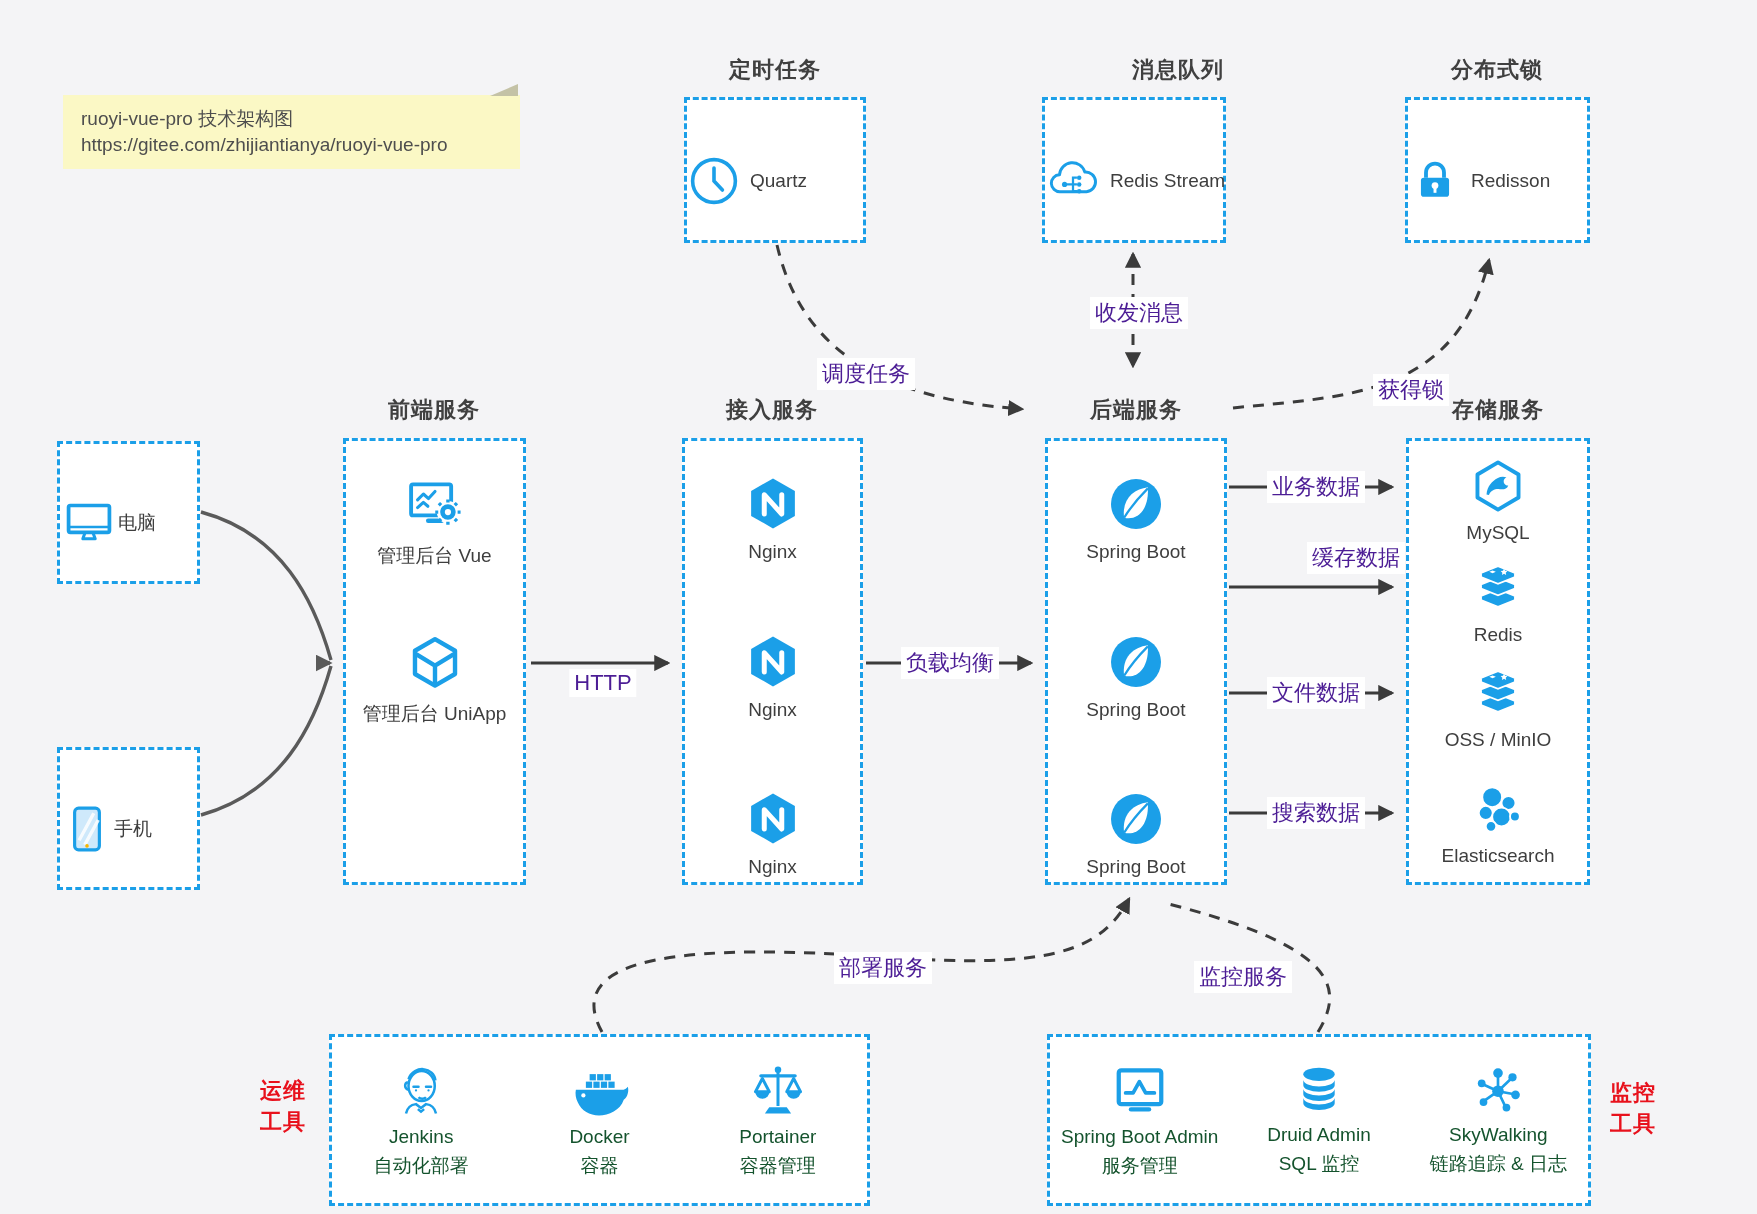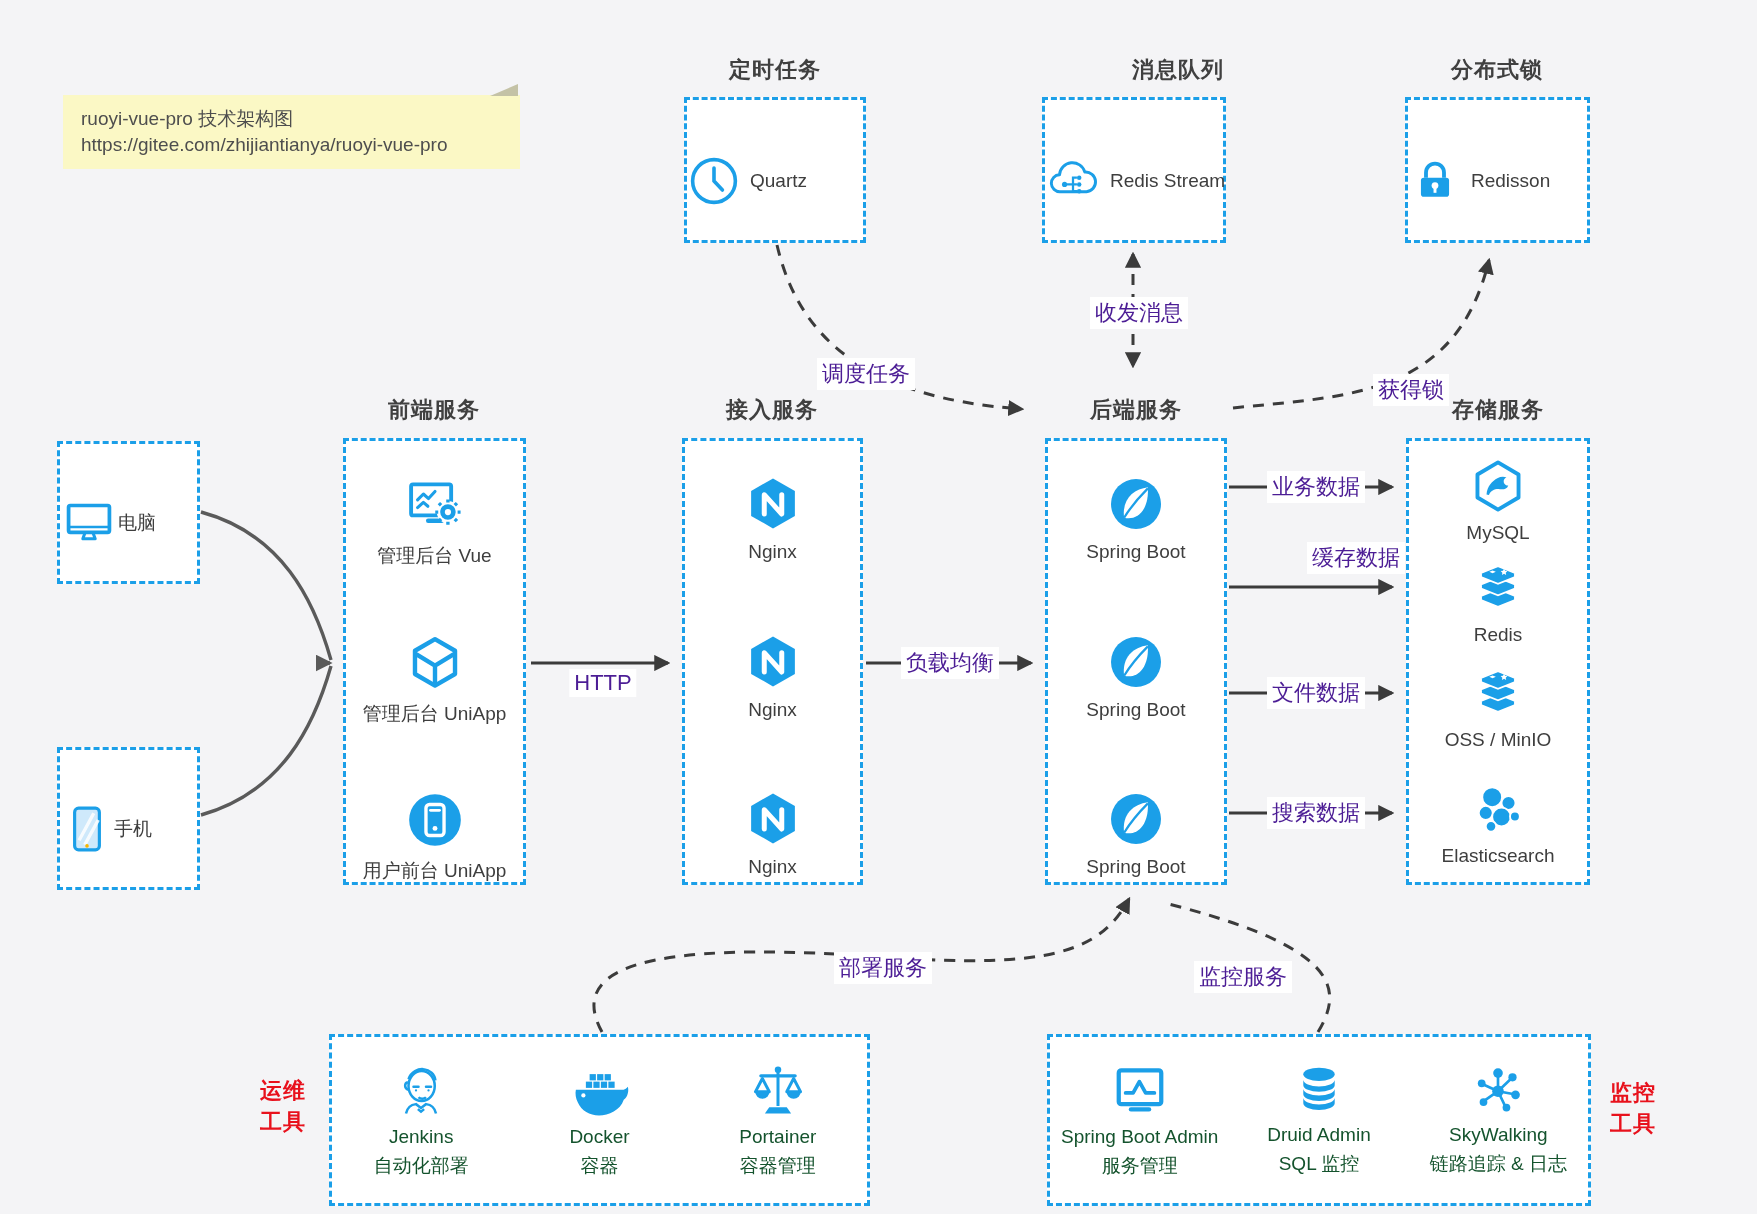--- a/index.html
+++ b/index.html
@@ -158,31 +158,20 @@
     </div>
     <div class="sitem" style="top:191px;">
       <span class="icon">
         <svg width="62" height="62" viewBox="0 0 48 48" fill="none" stroke="currentColor" stroke-width="3.4" stroke-linejoin="round" stroke-linecap="round">
             <path d="M24 5.5 L39.5 14.5 V32.5 L24 41.5 L8.5 32.5 V14.5 Z"></path>
             <path d="M24 26 v14 M24 26 L10 17.5 M24 26 L38 17.5"></path>
           </svg>
       </span>
       <span class="ilabel">管理后台 UniApp</span>
     </div>
-    <div class="sitem" style="top:348px;">
-      <span class="icon">
-        <svg width="62" height="62" viewBox="0 0 48 48">
-            <circle cx="24" cy="24" r="20" fill="currentColor"></circle>
-            <rect x="17" y="12" width="14" height="24" rx="2.8" fill="none" stroke="#fff" stroke-width="2.6"></rect>
-            <path d="M20.5 16.5 h7" stroke="#fff" stroke-width="2.2" stroke-linecap="round"></path>
-            <circle cx="24" cy="30.5" r="1.9" fill="#fff"></circle>
-          </svg>
-      </span>
-      <span class="ilabel">用户前台 UniApp</span>
-    </div>
   </div>
 
   <div class="box" style="left:682px;top:438px;width:181px;height:447px;">
     <div class="sitem" style="top:33px;">
       <span class="icon">
         <svg width="60" height="60" viewBox="0 0 48 48">
             <path d="M24 3.5 L41.5 13.5 V33.5 L24 43.5 L6.5 33.5 V13.5 Z" fill="currentColor"></path>
             <path d="M17 32 V16.5 L31 32 V16.5" fill="none" stroke="#fff" stroke-width="4" stroke-linecap="round" stroke-linejoin="round"></path>
           </svg>
       </span>

